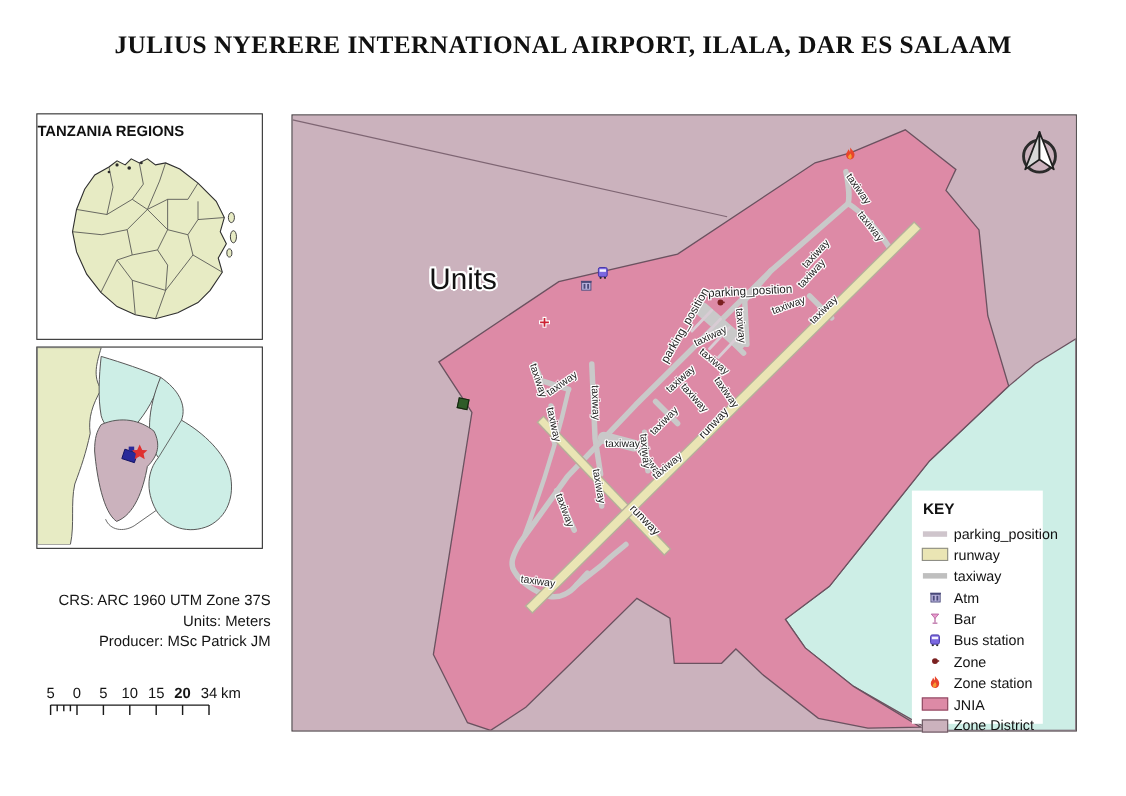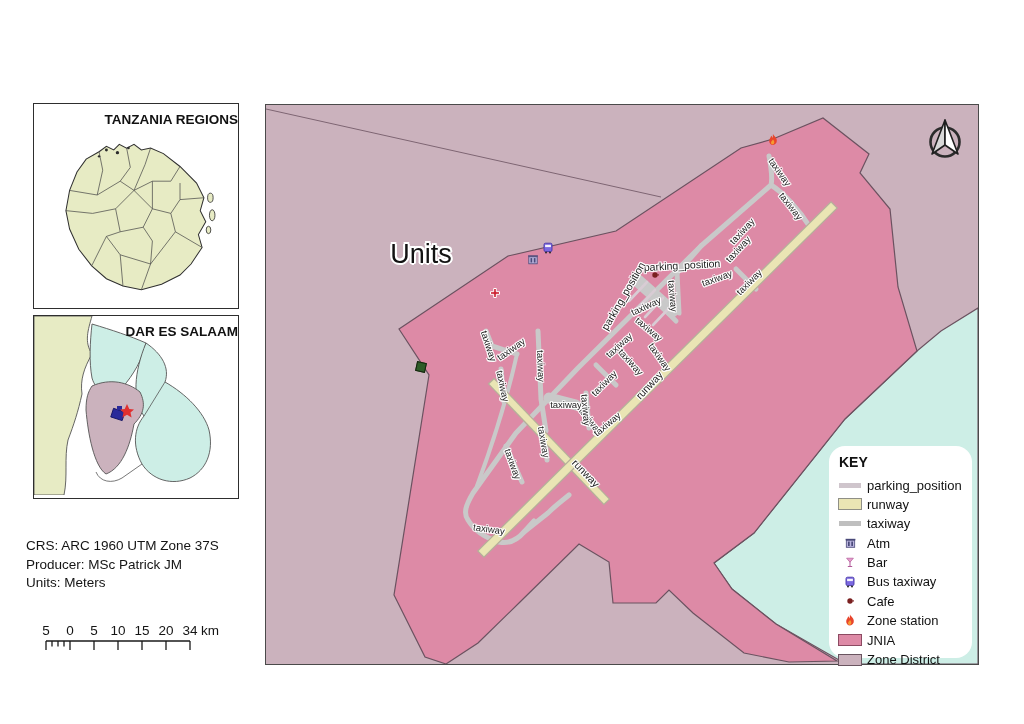--- a/index.html
+++ b/index.html
@@ -5,25 +5,25 @@
   html,body{margin:0;padding:0;background:#ffffff;}
   #page{position:relative;width:1024px;height:724px;background:#fff;overflow:hidden;
         font-family:"Liberation Sans",sans-serif;color:#1a1a1a;}
   
   .main-title{position:absolute;left:0;top:28px;width:1024px;text-align:center;
       font-family:"Liberation Serif",serif;font-weight:bold;font-size:23px;letter-spacing:.4px;color:#111;}
   
   .inset{position:absolute;background:#fff;border:1.4px solid #2e2e2e;}
   #inset-tz{left:33px;top:103px;width:204px;height:204px;}
   #inset-dar{left:33px;top:315px;width:204px;height:182px;}
-  .inset-title{position:absolute;top:8px;left:0;width:100%;text-align:right;
+  .inset-title{position:absolute;top:8px;left:0;width:100%;text-align:left;
       font-weight:bold;font-size:13.5px;color:#111;z-index:3;}
   .inset svg{position:absolute;left:0;top:0;}
   
-  #info-block{position:absolute;left:26px;top:537px;width:220px;text-align:left;
+  #info-block{position:absolute;left:26px;top:537px;width:220px;text-align:right;
       font-size:13.5px;line-height:18.5px;color:#141414;}
   
   #scalebar{position:absolute;left:32px;top:623px;width:220px;height:40px;}
   #scalebar .sb-label{position:absolute;top:0;font-size:13.5px;color:#141414;transform:translateX(-50%);}
   #scalebar svg{position:absolute;left:0;top:17px;}
   
   #map{position:absolute;left:265px;top:104px;width:712px;height:559px;
        border:1.4px solid #4a4a4a;background:#cbb2bd;}
   #map svg.base{position:absolute;left:0;top:0;}
   #label-layer{position:absolute;left:0;top:0;width:712px;height:559px;pointer-events:none;}
@@ -33,36 +33,37 @@
   .map-label.rw{font-size:10.5px;}
   .map-label.pp{font-size:10.5px;}
   #region-label{position:absolute;left:155px;top:149px;transform:translate(-50%,-50%);
       font-size:27px;color:#121212;
       text-shadow:2px 0 0 #fff,-2px 0 0 #fff,0 2px 0 #fff,0 -2px 0 #fff,
                   1.5px 1.5px 0 #fff,-1.5px -1.5px 0 #fff,1.5px -1.5px 0 #fff,-1.5px 1.5px 0 #fff;}
   .poi{position:absolute;transform:translate(-50%,-50%);line-height:0;}
   .green-marker{position:absolute;width:8px;height:8px;background:#2e5c28;border:1px solid #16240f;
       transform:translate(-50%,-50%) rotate(12deg);}
   
-  #key-box{position:absolute;left:563px;top:341px;width:143px;height:212px;background:#fff;
-      padding:7px 8px;box-sizing:border-box;border-radius:16px;}
+  #key-box{position:absolute;left:563px;top:341px;width:119px;height:212px;background:#fff;
+      padding:7px 8px;box-sizing:border-box;}
   #key-title{font-weight:bold;font-size:14px;margin:1px 0 6px 2px;color:#111;}
   .krow{display:flex;align-items:center;height:18px;margin-bottom:1.4px;}
   .ksw{width:26px;display:flex;justify-content:center;align-items:center;flex:0 0 26px;}
   .klb{font-size:13px;color:#111;white-space:nowrap;margin-left:4px;}
   .swl{display:inline-block;width:22px;height:5px;}
   .swr{display:inline-block;width:24px;height:12px;border:1px solid #888;box-sizing:border-box;}
   
   #north-arrow{position:absolute;left:656px;top:11px;line-height:0;}
 </style>
 </head>
 <body>
 
 <div id="page">
 
+  <div class="main-title">JULIUS NYERERE INTERNATIONAL AIRPORT, ILALA, DAR ES SALAAM</div>
 
   <div class="inset" id="inset-tz">
     <div class="inset-title">TANZANIA REGIONS</div>
     <svg width="204" height="204" viewBox="0 0 204 204">
       <g transform="translate(8,22) scale(0.92)">
         <path d="M62,28 L70,22 78,26 84,20 92,24 100,20 108,26 118,24 132,30 150,44 168,62 176,78
                  172,92 178,104 170,118 174,132 162,150 150,162 130,172 108,178 88,174 70,166
                  54,152 40,134 30,112 26,92 30,70 38,50 48,36 Z" fill="#e7ebc4" stroke="#2f2f2f" stroke-width="1.1"></path>
         <g fill="none" stroke="#4a4a4a" stroke-width="0.8">
           <path d="M30,70 L60,75 85,60 100,70 120,60 140,60"></path>
@@ -91,42 +92,41 @@
           <circle cx="70" cy="26" r="1.6"></circle>
             <circle cx="82" cy="29" r="1.8"></circle>
           <circle cx="94" cy="24" r="1.4"></circle>
             <circle cx="62" cy="33" r="1.3"></circle>
         </g>
       </g>
     </svg>
   </div>
 
   <div class="inset" id="inset-dar">
-    <div class="inset-title">DAR ES SALAAM</div>
     <svg width="204" height="179" viewBox="0 0 204 179">
       <path d="M0,0 L58,0 C54,14 50,26 58,38 C50,52 46,64 48,78 C44,96 40,108 34,124
                C30,142 34,160 30,179 L0,179 Z" fill="#e7ebc4" stroke="#555" stroke-width="0.9"></path>
       <path d="M58,8 C78,14 96,20 112,27 C108,44 100,58 88,72 C74,80 62,76 58,62 C55,46 56,26 58,8 Z" fill="#cdeee6" stroke="#555" stroke-width="0.9"></path>
       <path d="M112,27 C128,38 136,52 131,66 C152,78 170,96 175,114 C180,136 172,154 156,162
                C138,170 118,164 108,148 C98,130 100,112 110,100 C98,84 100,56 112,27 Z" fill="#cdeee6" stroke="#555" stroke-width="0.9"></path>
       <path d="M110,100 L131,66 M108,148 L88,162 C78,168 66,166 62,156" fill="none" stroke="#555" stroke-width="0.8"></path>
       <path d="M58,70 C76,62 94,66 106,76 C112,88 110,98 100,108 C96,130 88,152 72,158
                C60,150 54,118 52,94 C52,82 54,76 58,70 Z" fill="#cbb2bd" stroke="#555" stroke-width="0.9"></path>
       <g>
         <rect x="78" y="94" width="12" height="9" fill="#2a2a9a" stroke="#101060" stroke-width="0.8" transform="rotate(18 84 98)"></rect>
         <rect x="83" y="90" width="5" height="4" fill="#2a2a9a"></rect>
         <polygon points="93,88 95.3,93 100,93.4 96.5,96.6 97.6,101.4 93,98.8 88.4,101.4 89.5,96.6 86,93.4 90.7,93" fill="#e03030"></polygon>
       </g>
     </svg>
   </div>
 
   <div id="info-block">
     <div>CRS: ARC 1960 UTM Zone 37S</div>
+    <div>Units: Meters</div>
     <div>Producer: MSc Patrick JM</div>
-    <div>Units: Meters</div>
   </div>
 
   <div id="scalebar">
     <svg width="220" height="14">
       <g stroke="#1a1a1a" stroke-width="1.3" fill="none">
         <line x1="14" y1="1" x2="158" y2="1"></line>
         <line x1="14" y1="1" x2="14" y2="10"></line>
           <line x1="38" y1="1" x2="38" y2="10"></line>
         <line x1="62" y1="1" x2="62" y2="10"></line>
           <line x1="86" y1="1" x2="86" y2="10"></line>
@@ -136,21 +136,21 @@
         <line x1="20" y1="1" x2="20" y2="6.5"></line>
           <line x1="26" y1="1" x2="26" y2="6.5"></line>
         <line x1="32" y1="1" x2="32" y2="6.5"></line>
       </g>
     </svg>
   <span class="sb-label" style="left: 14px;">5</span>
       <span class="sb-label" style="left: 38px;">0</span>
       <span class="sb-label" style="left: 62px;">5</span>
       <span class="sb-label" style="left: 86px;">10</span>
       <span class="sb-label" style="left: 110px;">15</span>
-      <span class="sb-label" style="left: 134px;">20</span>
+      <span class="sb-label" style="left: 134px; font-weight: bold;">20</span>
       <span class="sb-label" style="left: 158px;">34</span>
       <span class="sb-label" style="left: 178px;">km</span>
     </div>
 
   <div id="map">
     <svg class="base" width="712" height="559" viewBox="0 0 712 559">
 
       <rect x="0" y="0" width="712" height="559" fill="#cbb2bd"></rect>
 
       <line x1="0" y1="4" x2="395" y2="92" stroke="#6b5260" stroke-width="1" opacity="0.8"></line>
@@ -275,30 +275,30 @@
           </div>
           <div class="krow">
             <span class="ksw">
               <svg width="12" height="12" viewBox="0 0 12 12">
                 <rect x="2" y="1.2" width="8" height="8.4" rx="1.5" fill="#7b68e0" stroke="#4636a8" stroke-width="0.9"></rect>
                 <rect x="3.1" y="2.8" width="5.8" height="2.3" fill="#ffffff" opacity="0.92"></rect>
                 <circle cx="4" cy="10.6" r="1" fill="#2a2a2a"></circle>
                 <circle cx="8" cy="10.6" r="1" fill="#2a2a2a"></circle>
               </svg>
             </span>
-            <span class="klb">Bus taxiway</span>
+            <span class="klb">Bus station</span>
           </div>
           <div class="krow">
             <span class="ksw">
               <svg width="10" height="10" viewBox="0 0 10 10">
                 <circle cx="5" cy="5" r="2.7" fill="#7a2020"></circle>
                 <rect x="7.4" y="4.2" width="1.4" height="1.4" fill="#7a2020"></rect>
               </svg>
             </span>
-            <span class="klb">Cafe</span>
+            <span class="klb">Zone</span>
           </div>
           <div class="krow">
             <span class="ksw">
               <svg width="12" height="13" viewBox="0 0 12 13">
                 <path d="M6 0.5 C6.8 2.6 9.6 3.6 9.8 6.8 C10 9.5 8.2 11.5 6 11.5 C3.8 11.5 2 9.6 2.2 7 C2.35 5 3.8 4.2 4.2 2.2 C4.9 3 5.4 3.6 5.8 4.6 C6.1 3.4 5.7 1.8 6 0.5 Z" fill="#e8452c"></path>
                 <path d="M6 6 C6.9 7 7.4 7.8 7.3 9 C7.2 10.3 6.3 11 5.8 11 C4.7 11 3.9 10.2 4 9 C4.1 7.9 5.4 7.3 6 6 Z" fill="#f59b31"></path>
               </svg>
             </span>
             <span class="klb">Zone station</span>
           </div>

